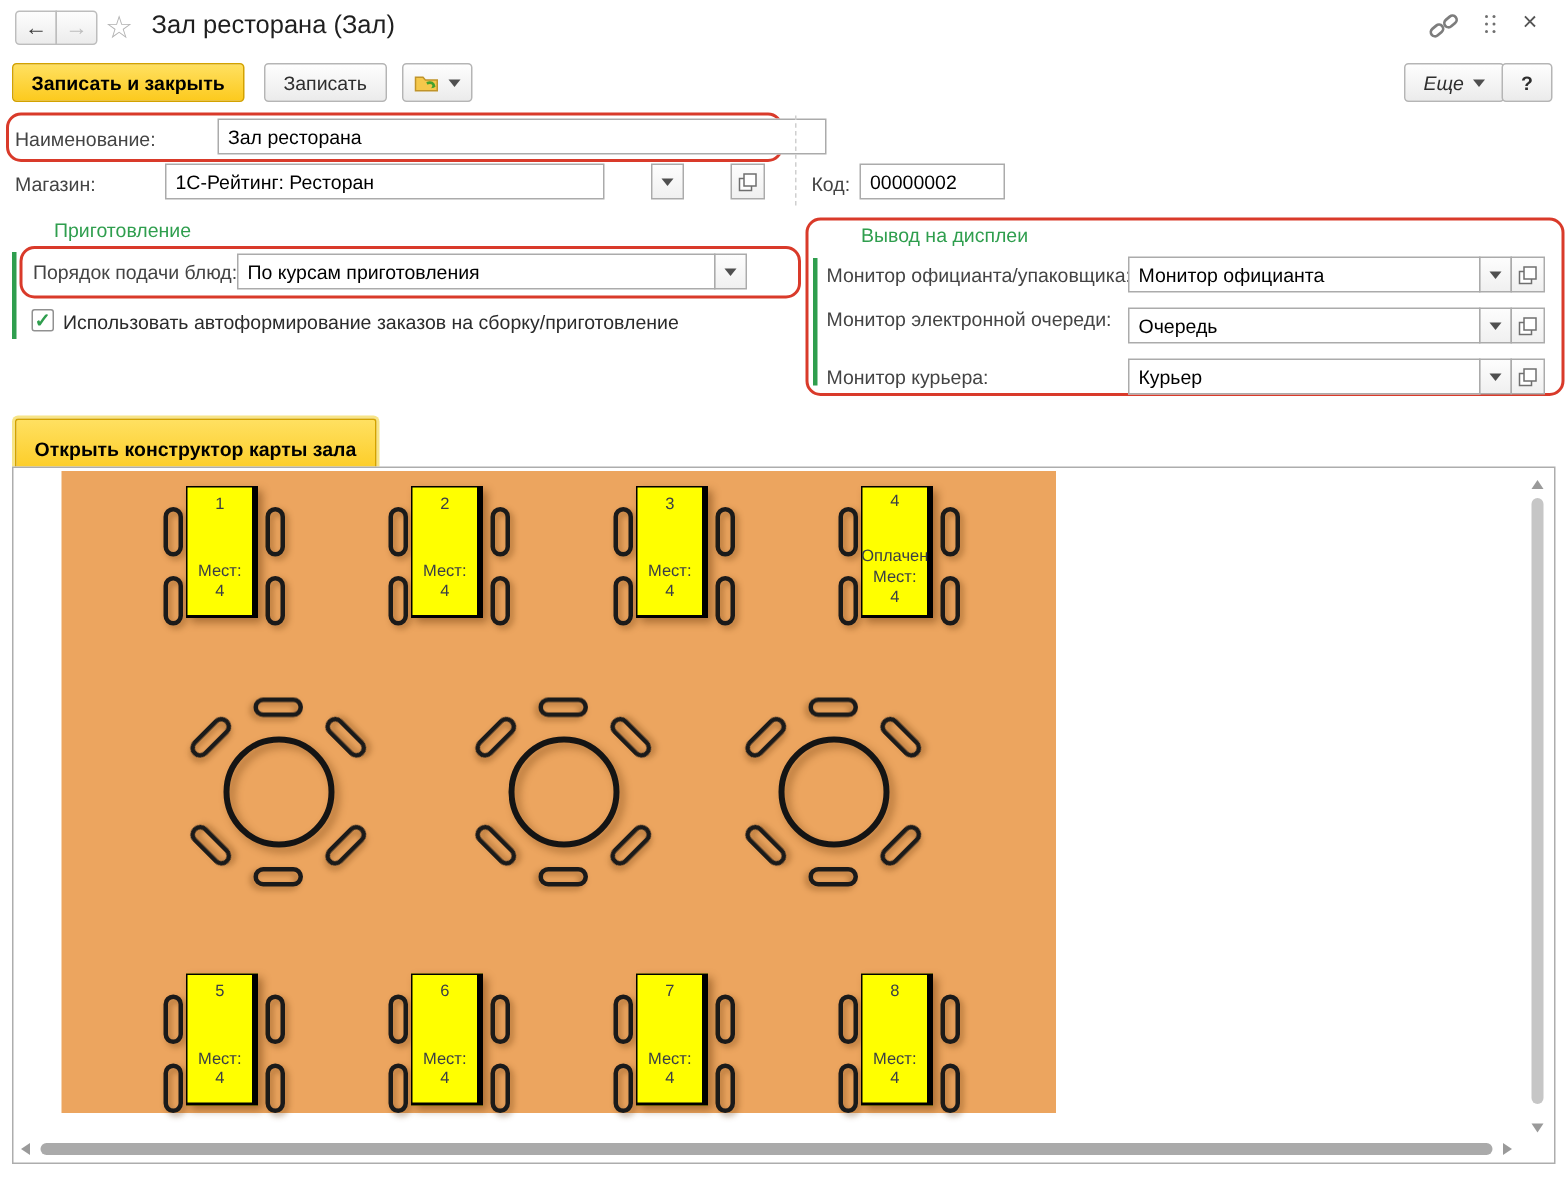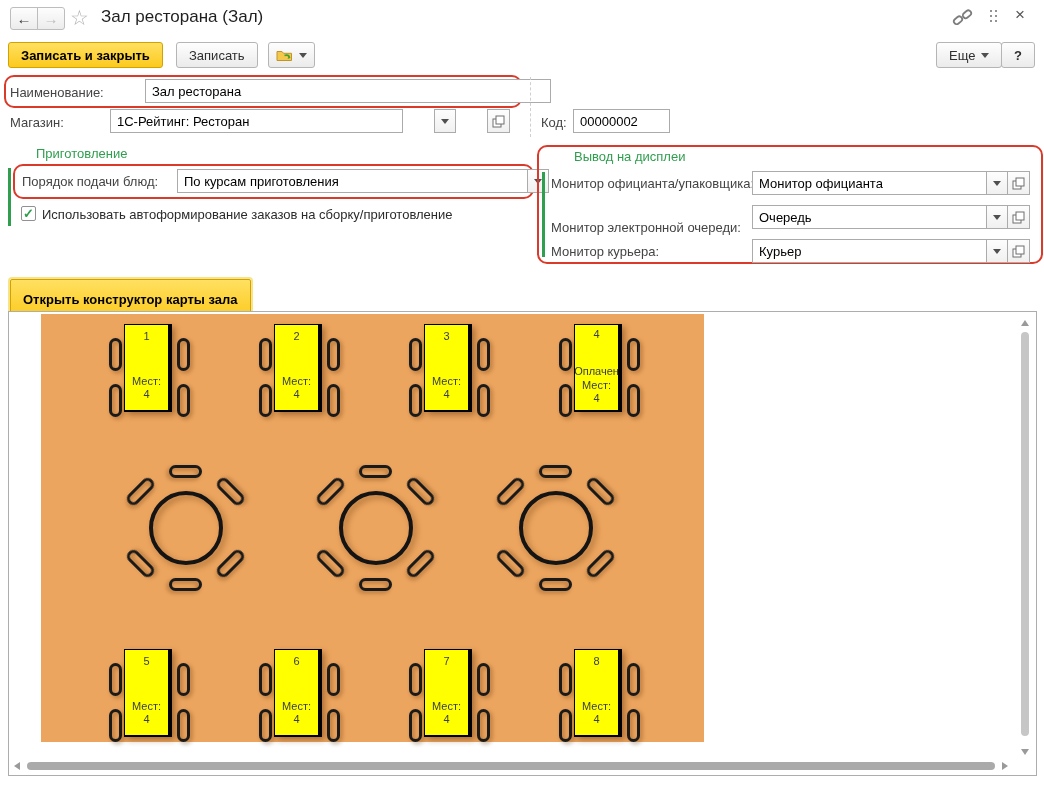--- a/index.html
+++ b/index.html
@@ -42,21 +42,21 @@
     color:#000; font-weight:bold;
   }
   .btn-map { box-shadow:0 0 0 2px #f7e487; border-radius:2px; }
   .caret {
     width:0; height:0; border-left:4px solid transparent; border-right:4px solid transparent;
     border-top:5px solid #4f4f4f; display:inline-block;
   }
   .tb1 { left:8px;   top:42px;padding-left:12px; }
   .tb2 { left:176px; top:42px; }
   .tb3 { left:268px; top:42px; width:47px; padding:0 6px; }
-  .tb-more { left:936px; top:42px; }
+  .tb-more { left:936px; top:42px;font-style:italic; }
   .tb-help { left:1001px; top:42px; width:34px; padding:0; font-weight:bold; }
 
   
   .lbl { color:#444; white-space:nowrap; }
   .field {
     height:24px; border:1px solid #ababab; background:#fff; color:#000;
     display:flex; align-items:center; padding:0 6px; font-size:13px; white-space:nowrap; overflow:hidden;
   }
   .fgroup { display:flex; align-items:stretch; }
   .fgroup .field { flex:1 1 auto; }
@@ -181,21 +181,21 @@
 
   <div class="abs splitter" style="left:530px; top:77px; height:60px;"></div>
 
   <div class="abs lbl" style="left:541px; top:115px;">Код:</div>
   <div class="abs field" style="left:573px; top:109px; width:97px;">00000002</div>
 
   <div class="abs greenhdr" style="left:8px; top:146px;">Приготовление</div>
   <div class="abs greenbar" style="left:8px; top:168px; height:58px;"></div>
   <div class="abs redbox" style="left:13px; top:164px; width:521px; height:35px;"></div>
   <div class="abs lbl" style="left:22px; top:174px;">Порядок подачи блюд:</div>
-  <div class="abs fgroup" style="left:158px; top:169px; width:372px;margin-left:19px;">
+  <div class="abs fgroup" style="left:158px; top:169px; width:340px;">
     <div class="field">По курсам приготовления</div>
     <div class="segbtn">
         <span class="caret"></span>
       </div>
   </div>
   <div class="abs checkbox" style="left:21px; top:206px;">✓</div>
   <div class="abs" style="left:42px; top:207px; color:#2b2b2b;">Использовать автоформирование заказов на сборку/приготовление</div>
 
   <div class="abs redbox" style="left:537px; top:145px; width:506px; height:119px;"></div>
   <div class="abs greenhdr" style="left:546px; top:149px;">Вывод на дисплеи</div>
@@ -208,21 +208,21 @@
         <span class="caret"></span>
       </div>
     <div class="segbtn" style="width:23px;">
       <svg width="13" height="13" viewBox="0 0 13 13">
         <rect x="1" y="4" width="8" height="8" fill="#fff" stroke="#6f6f6f"></rect>
           <rect x="4" y="1" width="8" height="8" fill="#fff" stroke="#6f6f6f"></rect>
       </svg>
     </div>
   </div>
 
-  <div class="abs lbl" style="left:551px; top:220px;">Монитор электронной очереди:</div>
+  <div class="abs lbl" style="left:551px; top:205px;">Монитор электронной очереди:</div>
   <div class="abs fgroup" style="left:752px; top:205px; width:278px;">
     <div class="field">Очередь</div>
     <div class="segbtn">
         <span class="caret"></span>
       </div>
     <div class="segbtn" style="width:23px;">
       <svg width="13" height="13" viewBox="0 0 13 13">
         <rect x="1" y="4" width="8" height="8" fill="#fff" stroke="#6f6f6f"></rect>
           <rect x="4" y="1" width="8" height="8" fill="#fff" stroke="#6f6f6f"></rect>
       </svg>

